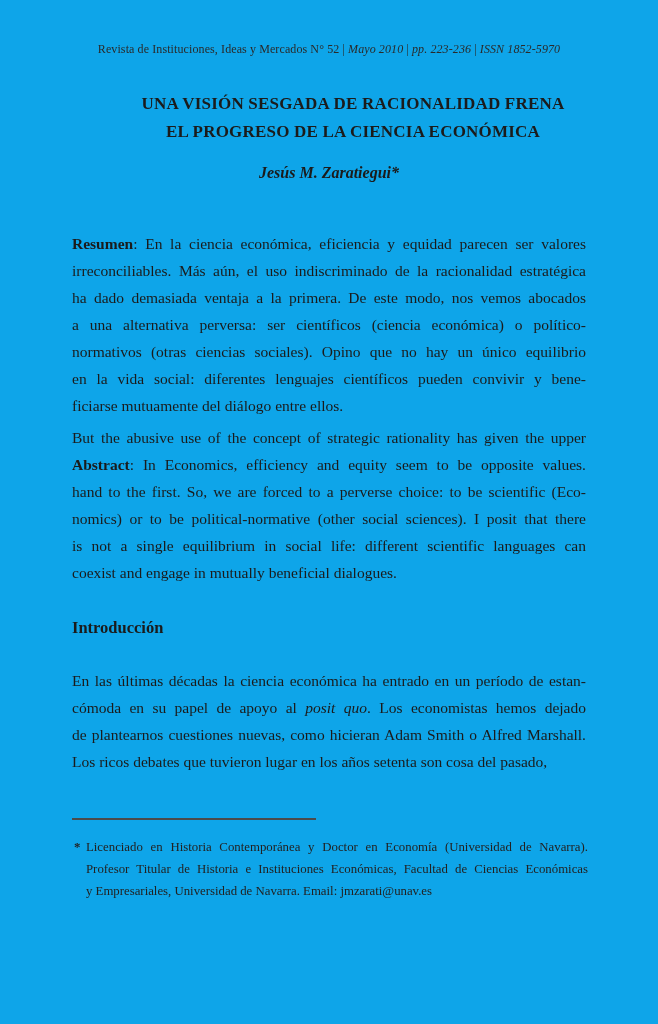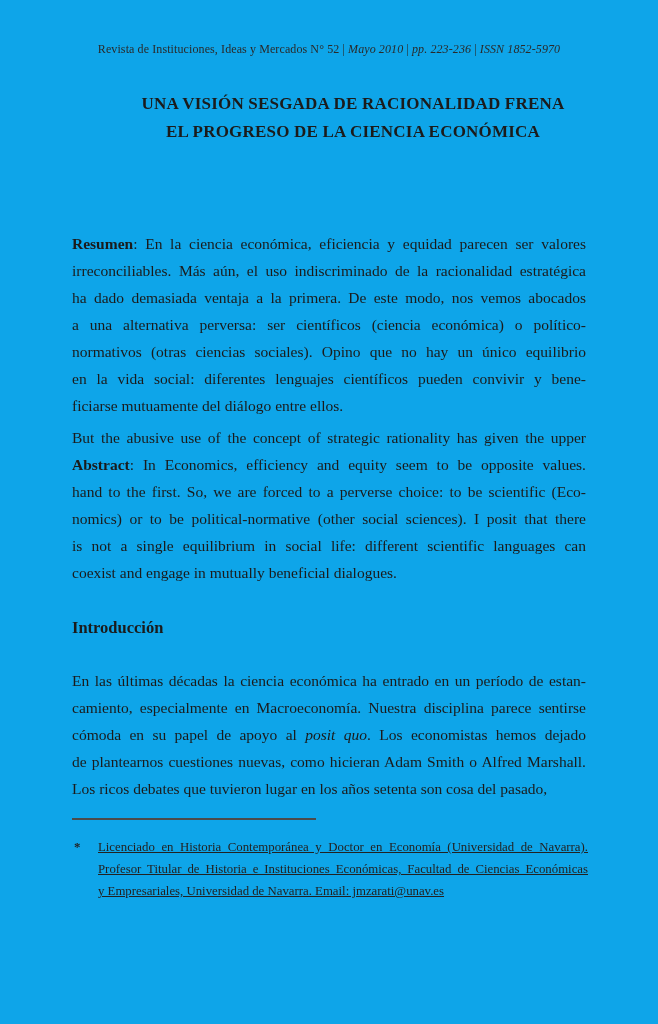--- a/index.html
+++ b/index.html
@@ -59,34 +59,35 @@
   }
   .footnote{
     position:absolute;top:836px;left:74px;width:514px;
     font-size:12.8px;line-height:22px;
     color:#222;
   }
   .fn-marker{
     position:absolute;left:0;top:0;
     font-weight:bold;
   }
-  .fn-lines{margin-left:24px;text-decoration:underline;}
+  .fn-lines{margin-left:12px;}
 </style>
 </head>
 <body>
 
 <div class="page">
 
   <div class="journal-header">Revista de Instituciones, Ideas y Mercados N° 52 | <i>Mayo 2010</i> | <i>pp. 223-236</i> | <i>ISSN 1852-5970</i></div>
 
   <h1 class="title">
     <span class="tl">UNA VISIÓN SESGADA DE RACIONALIDAD FRENA</span>
     <span class="tl">EL PROGRESO DE LA CIENCIA ECONÓMICA</span>
   </h1>
 
+  <div class="author">Jesús M. Zaratiegui*</div>
 
   <div class="para resumen">
       <div class="line"><b>Resumen</b>: En la ciencia económica, eficiencia y equidad parecen ser valores</div>
       <div class="line">irreconciliables. Más aún, el uso indiscriminado de la racionalidad estratégica</div>
       <div class="line">ha dado demasiada ventaja a la primera. De este modo, nos vemos abocados</div>
       <div class="line">a una alternativa perversa: ser científicos (ciencia económica) o político-</div>
       <div class="line">normativos (otras ciencias sociales). Opino que no hay un único equilibrio</div>
       <div class="line">en la vida social: diferentes lenguajes científicos pueden convivir y bene-</div>
       <div class="line last">ficiarse mutuamente del diálogo entre ellos.</div>
     </div>
@@ -97,21 +98,20 @@
       <div class="line">hand to the first. So, we are forced to a perverse choice: to be scientific (Eco-</div>
       <div class="line">nomics) or to be political-normative (other social sciences). I posit that there</div>
       <div class="line">is not a single equilibrium in social life: different scientific languages can</div>
       <div class="line last">coexist and engage in mutually beneficial dialogues.</div>
     </div>
 
   <h2 class="section-heading">Introducción</h2>
 
   <div class="para intro">
       <div class="line">En las últimas décadas la ciencia económica ha entrado en un período de estan-</div>
-      <div class="line">camiento, especialmente en Macroeconomía. Nuestra disciplina parece sentirse</div>
       <div class="line">cómoda en su papel de apoyo al <i>posit quo</i>. Los economistas hemos dejado</div>
       <div class="line">de plantearnos cuestiones nuevas, como hicieran Adam Smith o Alfred Marshall.</div>
       <div class="line last">Los ricos debates que tuvieron lugar en los años setenta son cosa del pasado,</div>
     </div>
 
   <div class="footnote-rule"></div>
 
   <div class="footnote">
     <span class="fn-marker">*</span>
     <div class="fn-lines">

